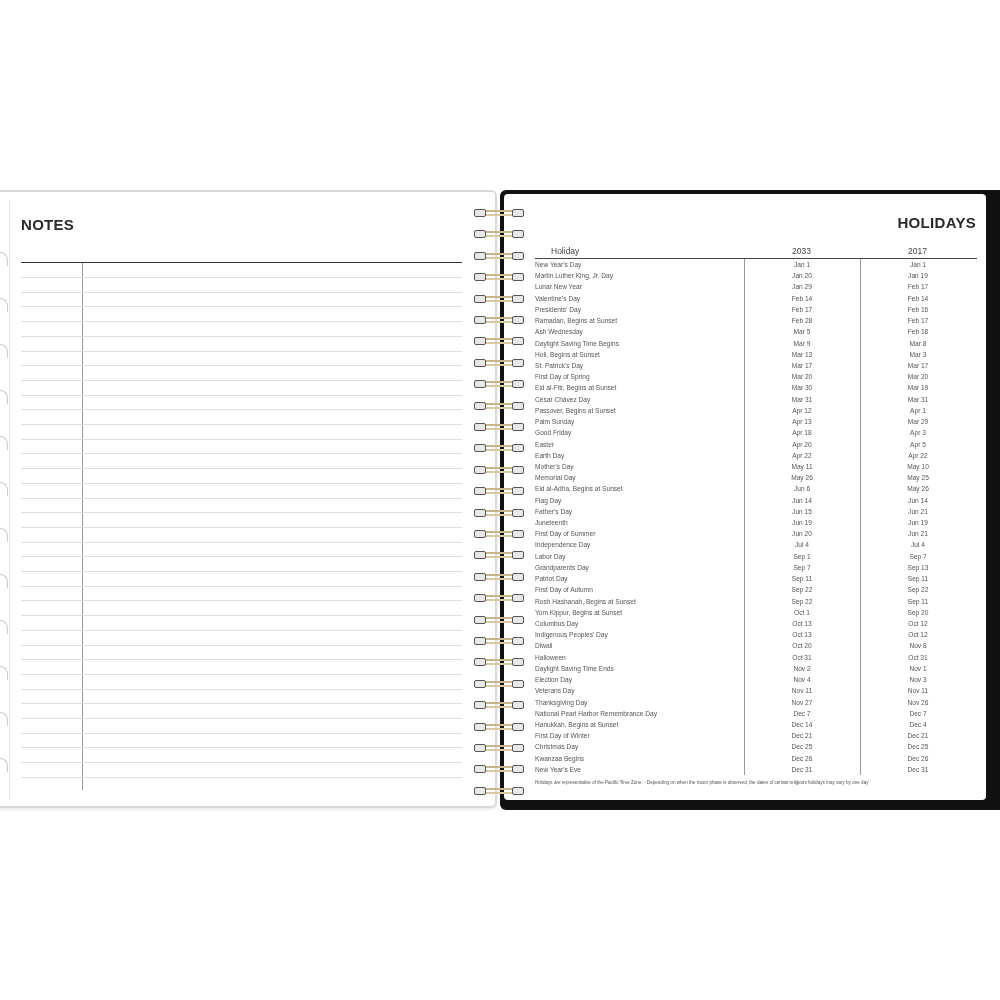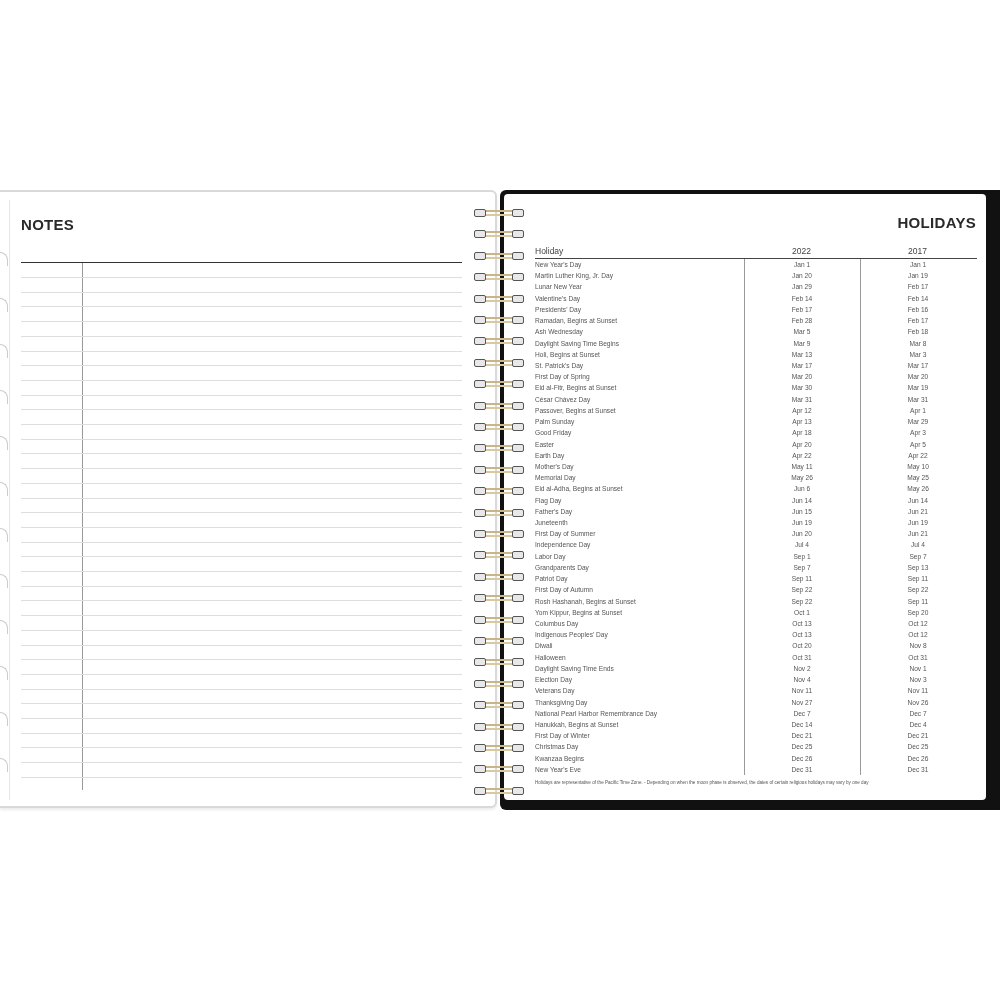--- a/index.html
+++ b/index.html
@@ -65,21 +65,21 @@
   .holidays-title {
     position: absolute; right: 10px; top: 20px; font-size: 15px; font-weight: bold;
     letter-spacing: 0.3px; color: #2a2a2a;
   }
   .table { position: absolute; left: 31px; top: 50px; width: 442px; }
   .thead {
     position: relative; height: 15px; border-bottom: 1.5px solid #444;
     font-size: 8.5px; color: #444;
   }
   .thead span { position: absolute; bottom: 2px; }
-  .th-holiday { left: 0; }
+  .th-holiday { left: 16px; }
   .th-2025 { left: 257px; }
   .th-2026 { left: 373px; }
   .tbody { position: relative; }
   .row { position: relative; height: 11.22px; font-size: 6.6px; color: #555; line-height: 11.22px; white-space: nowrap; }
   .row .c-name { position: absolute; left: 0; }
   .row .c-a { position: absolute; left: 209px; width: 116px; text-align: center; }
   .row .c-b { position: absolute; left: 325px; width: 116px; text-align: center; }
   .col-div { position: absolute; top: 0; width: 1px; background: #999; }
   .footnote {
     position: absolute; left: 31px; top: 586px; font-size: 4.6px; color: #555; white-space: nowrap;
@@ -144,21 +144,21 @@
       <div class="notes-line" style="top: 513.8px;"></div>
     </div>
 </div>
 
 <div class="right-cover"></div>
 <div class="right-page">
   <div class="holidays-title">HOLIDAYS</div>
   <div class="table">
     <div class="thead">
       <span class="th-holiday">Holiday</span>
-      <span class="th-2025">2022</span>
+      <span class="th-2025">2033</span>
       <span class="th-2026">2017</span>
     </div>
     <div class="tbody" id="tbody">
       <div class="col-div" id="div-a" style="left: 209px; height: 516.12px;"></div>
       <div class="col-div" id="div-b" style="left: 325px; height: 516.12px;"></div>
     <div class="row">
           <span class="c-name">New Year's Day</span>
           <span class="c-a">Jan 1</span>
           <span class="c-b">Jan 1</span>
         </div>

